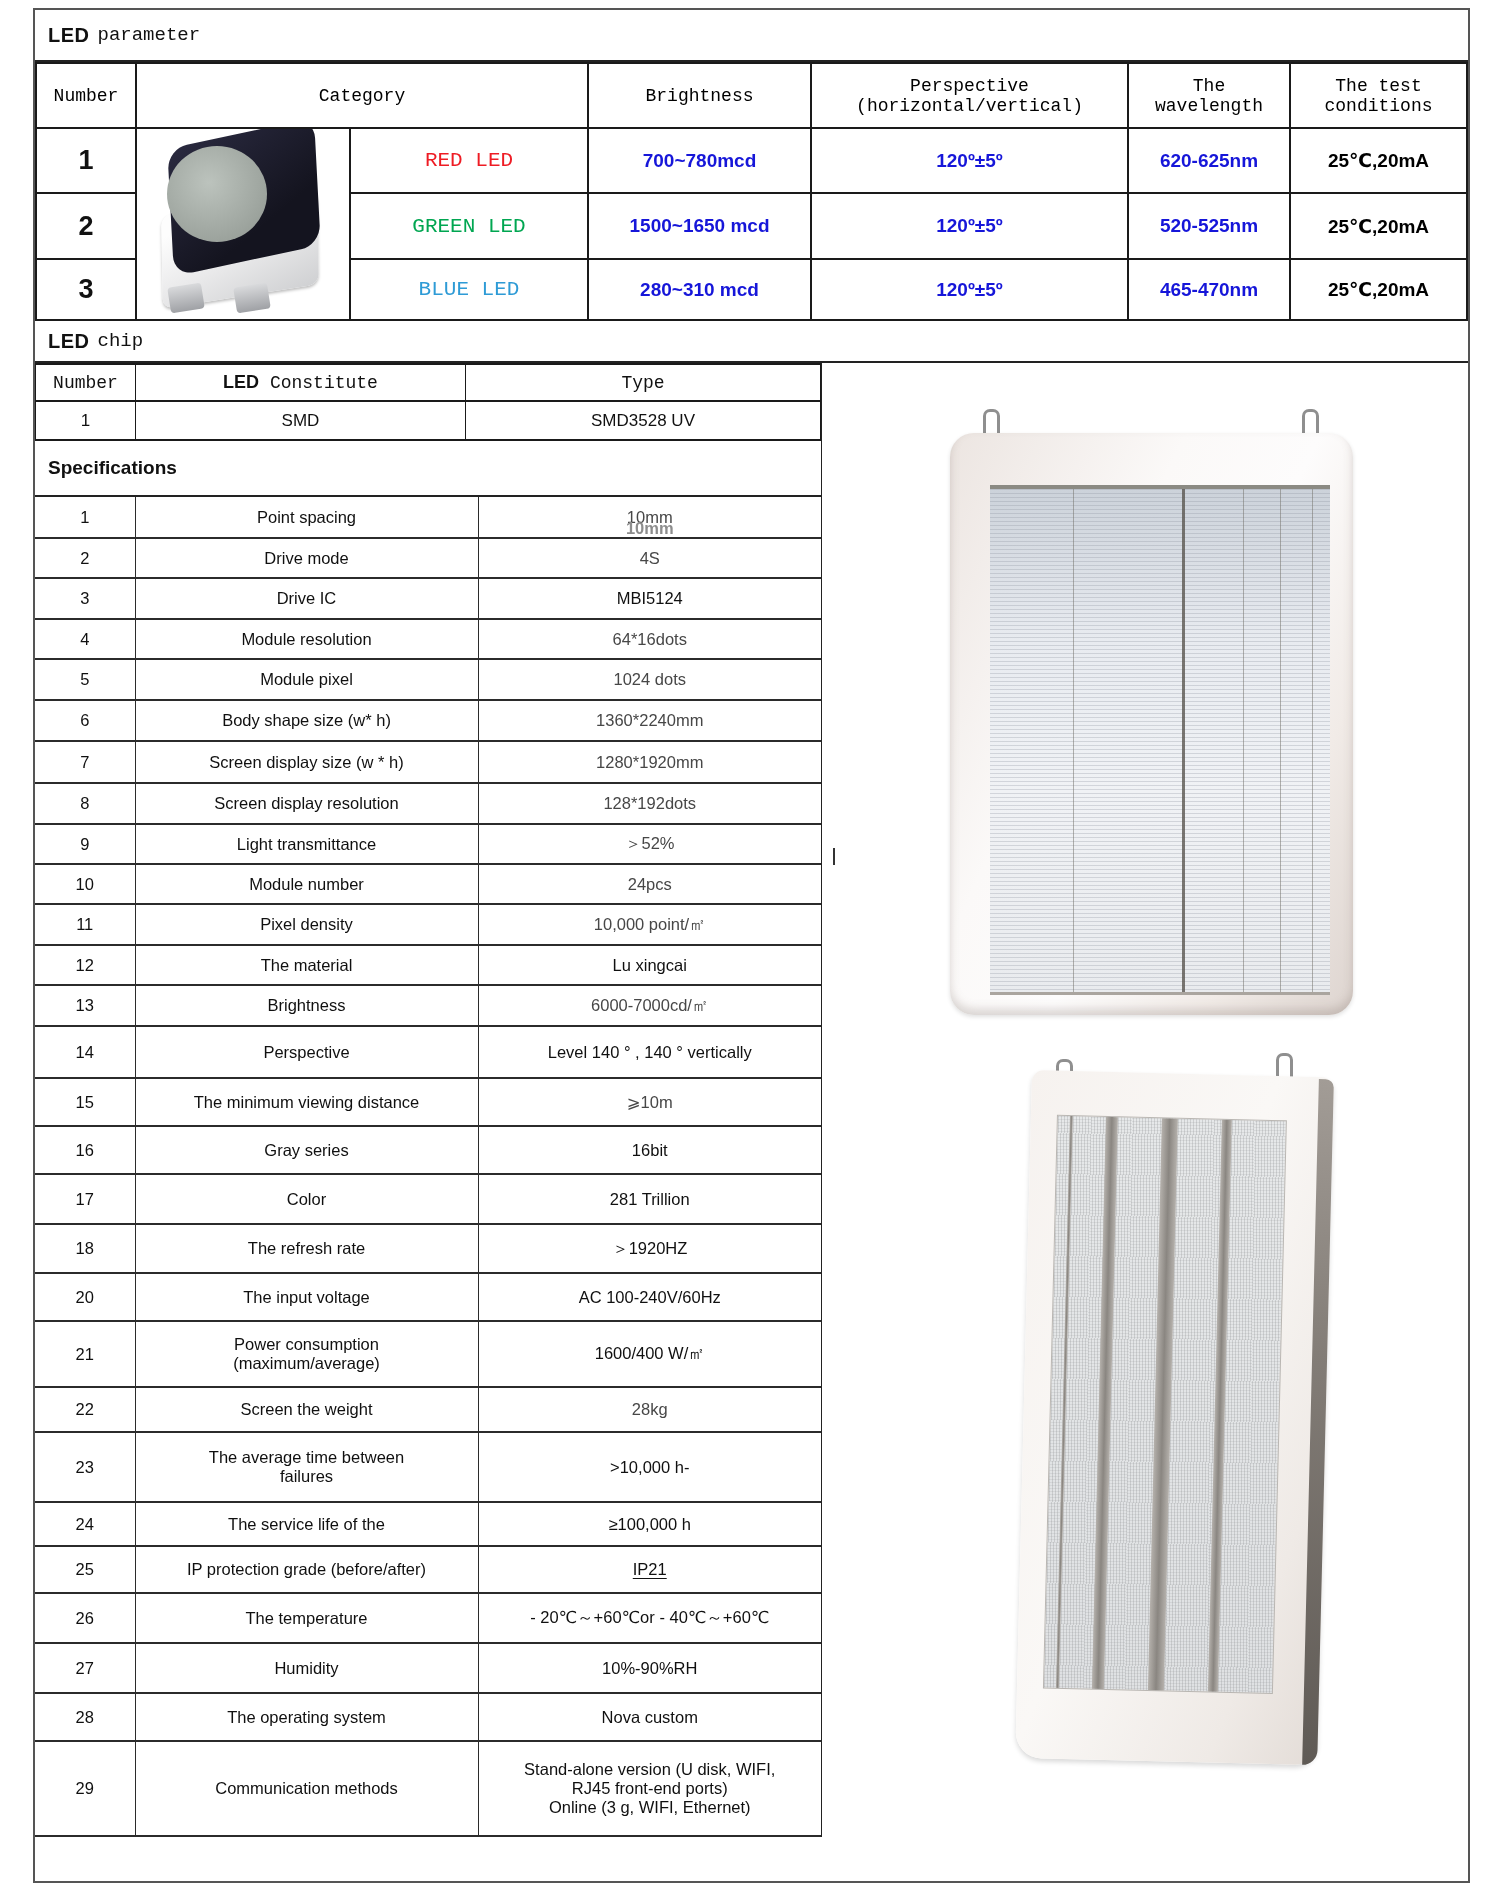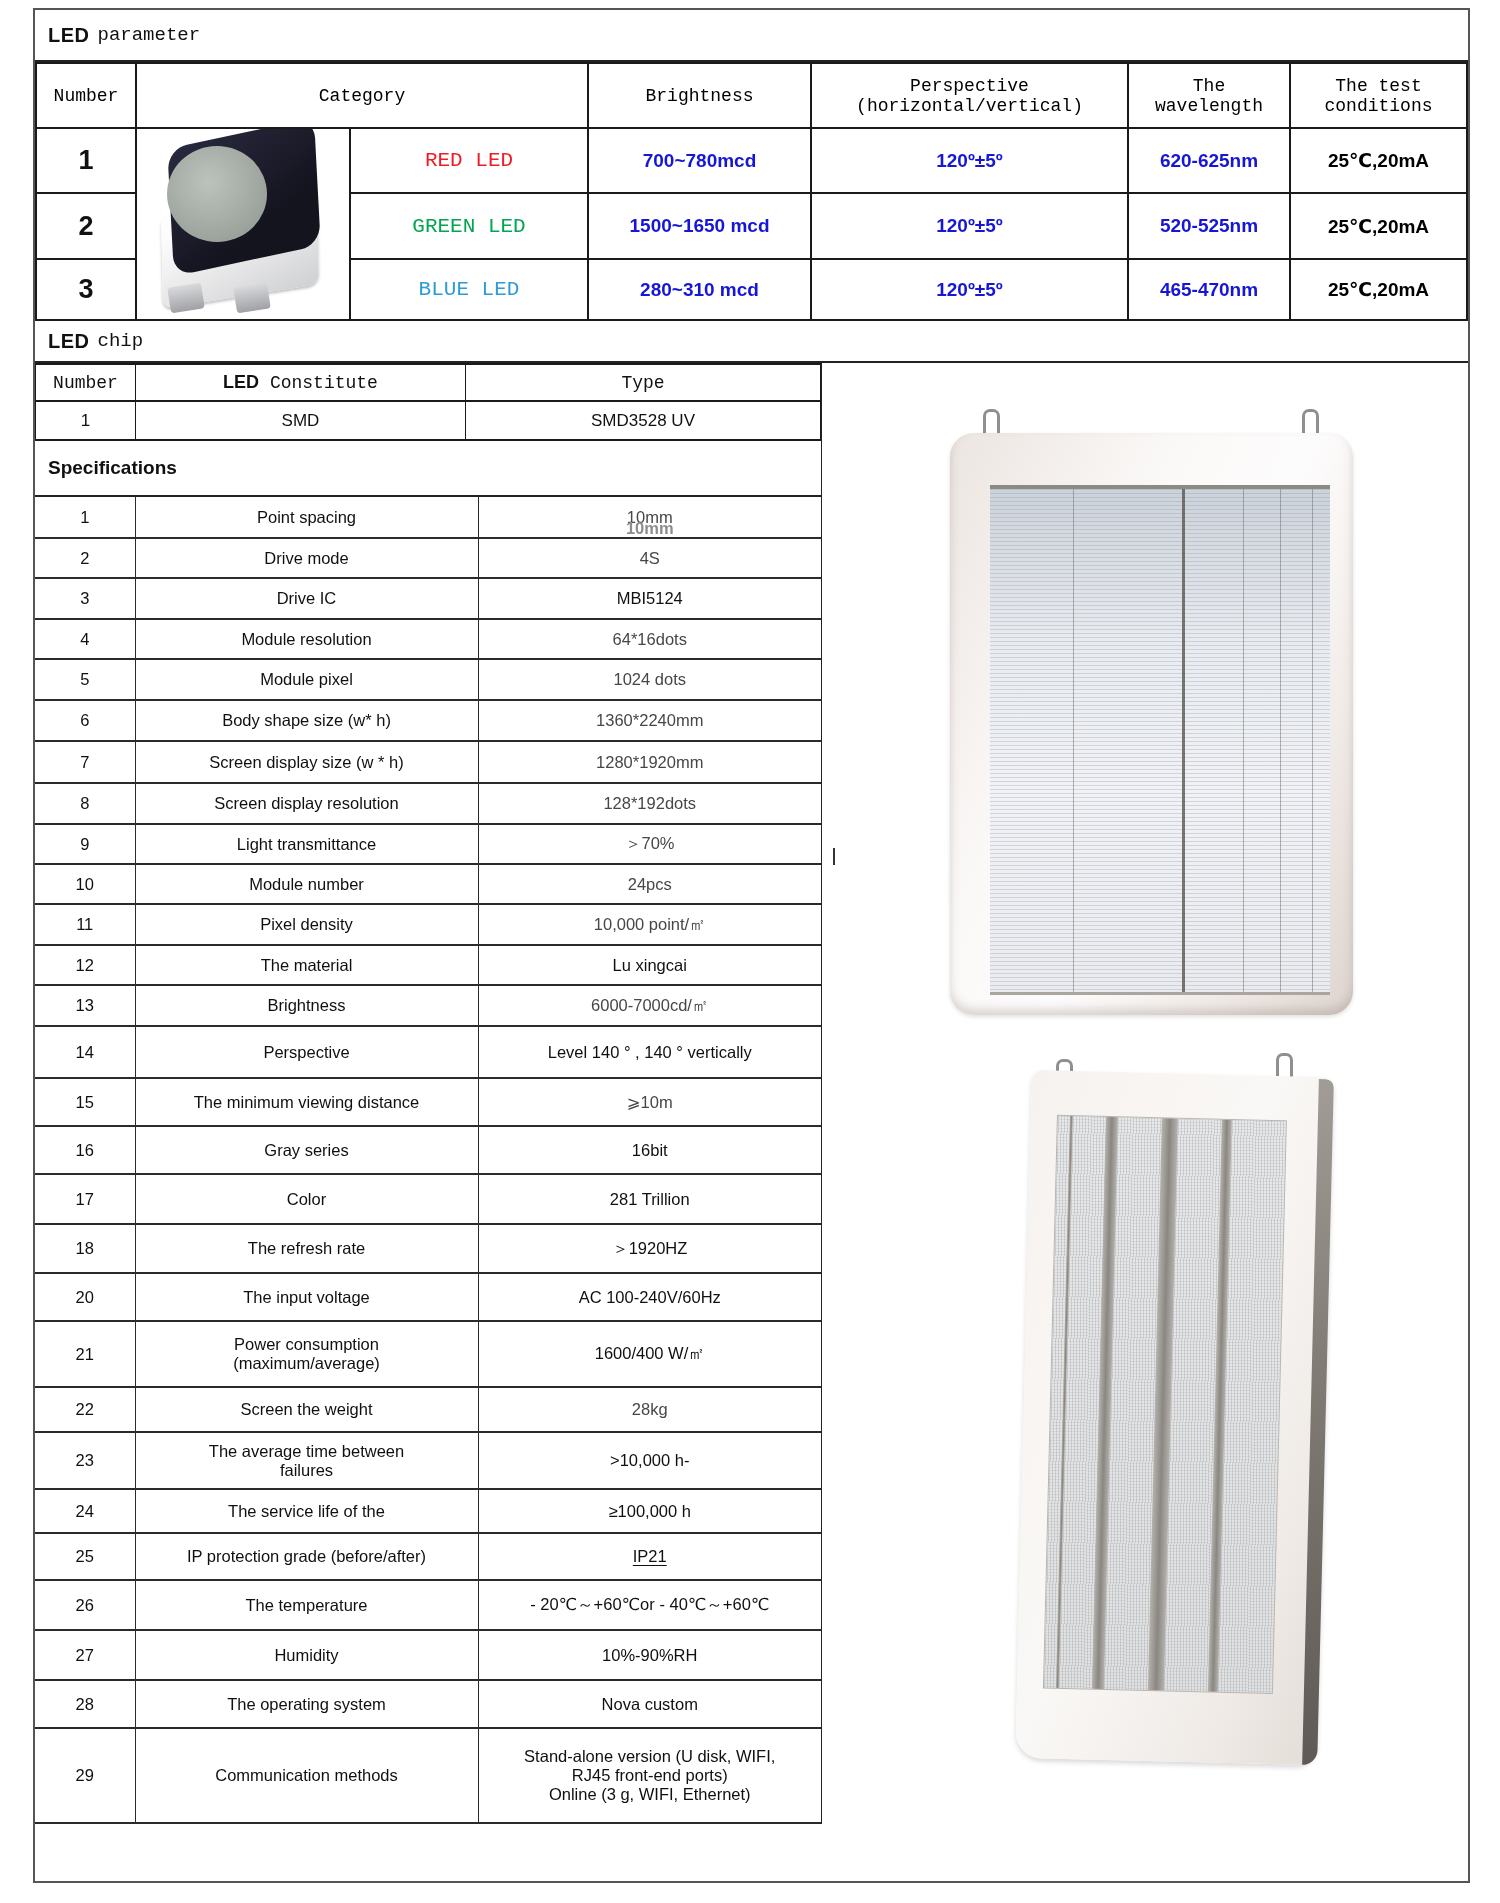--- a/index.html
+++ b/index.html
@@ -241,21 +241,21 @@
               <td class="v muted">1280*1920mm</td>
             </tr>
         <tr style="height:41px">
               <td>8</td>
               <td>Screen display resolution</td>
               <td class="v muted">128*192dots</td>
             </tr>
         <tr style="height:40px">
               <td>9</td>
               <td>Light transmittance</td>
-              <td class="v muted">＞70%</td>
+              <td class="v muted">＞52%</td>
             </tr>
         <tr style="height:40px">
               <td>10</td>
               <td>Module number</td>
               <td class="v muted">24pcs</td>
             </tr>
         <tr style="height:41px">
               <td>11</td>
               <td>Pixel density</td>
               <td class="v muted">10,000 point/㎡</td>
@@ -304,21 +304,21 @@
               <td>21</td>
               <td class="pre">Power consumption
 (maximum/average)</td>
               <td class="v">1600/400 W/㎡</td>
             </tr>
         <tr style="height:45px">
               <td>22</td>
               <td>Screen the weight</td>
               <td class="v muted">28kg</td>
             </tr>
-        <tr style="height:57px">
+        <tr style="height:70px">
               <td>23</td>
               <td class="pre">The average time between
 failures</td>
               <td class="v">&gt;10,000 h-</td>
             </tr>
         <tr style="height:44px">
               <td>24</td>
               <td>The service life of the</td>
               <td class="v">≥100,000 h</td>
             </tr>

